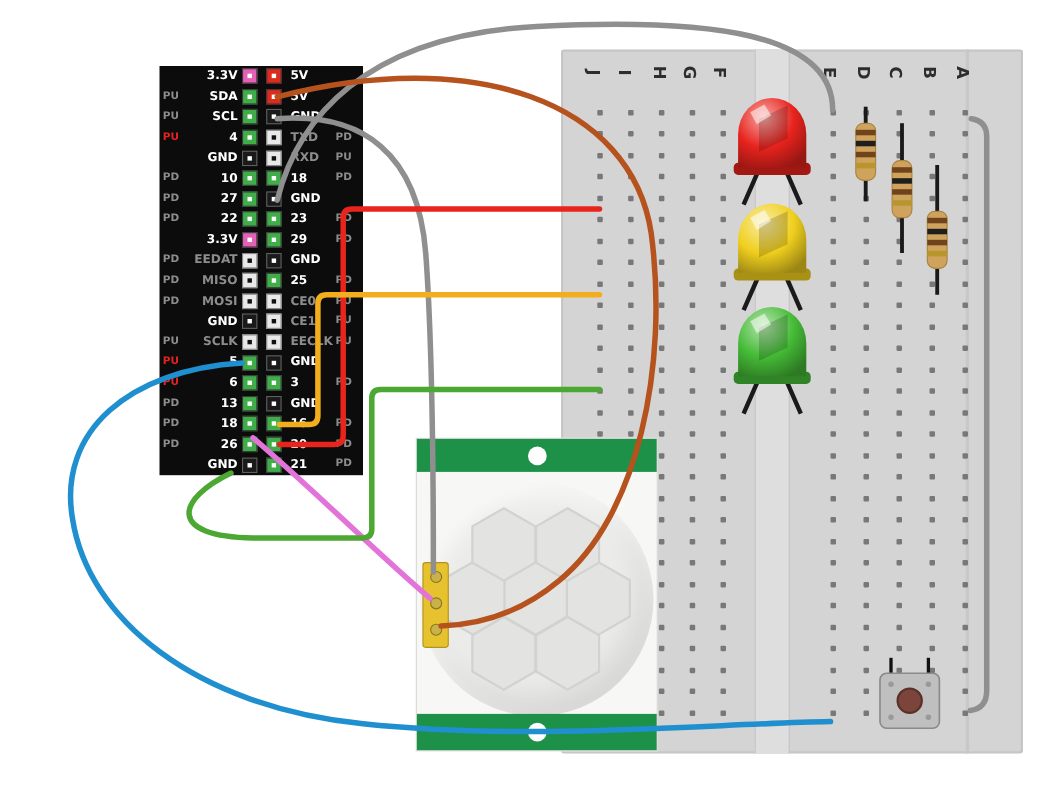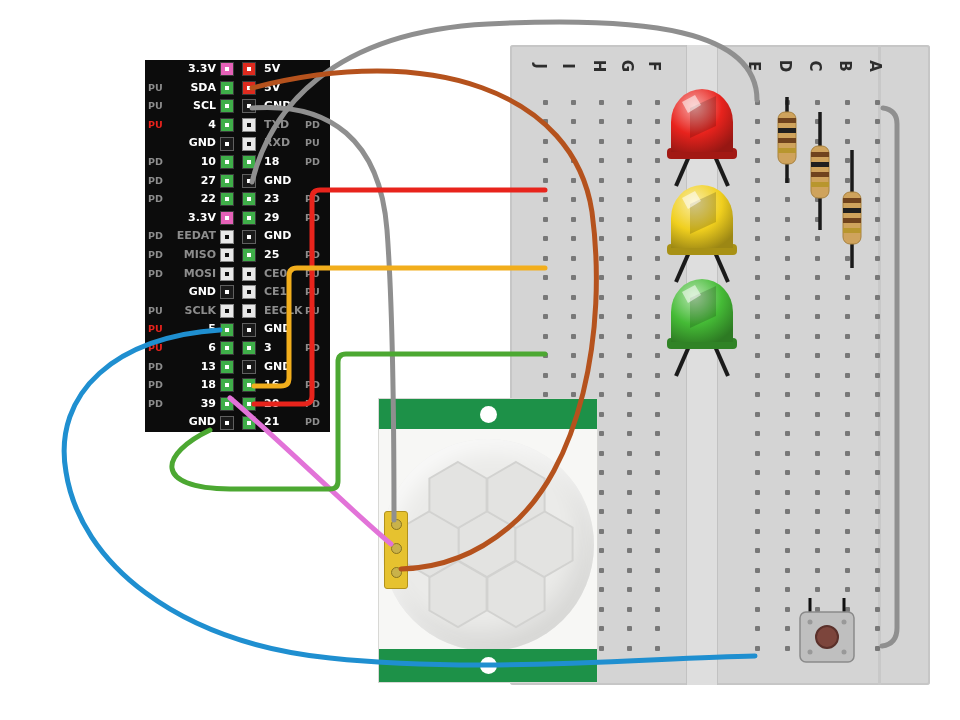--- a/index.html
+++ b/index.html
@@ -575,21 +575,21 @@
             <i class="hole"></i>
           </span>
           <span class="pin pin-r gpio">
             <i class="hole"></i>
           </span>
           <span class="lbl lbl-r">16</span>
           <span class="ann ann-r">PD</span>
         </div>
         <div class="gpio-row">
           <span class="ann ann-l">PD</span>
-          <span class="lbl lbl-l">39</span>
+          <span class="lbl lbl-l">26</span>
           <span class="pin pin-l gpio">
             <i class="hole"></i>
           </span>
           <span class="pin pin-r gpio">
             <i class="hole"></i>
           </span>
           <span class="lbl lbl-r">20</span>
           <span class="ann ann-r">PD</span>
         </div>
         <div class="gpio-row">

